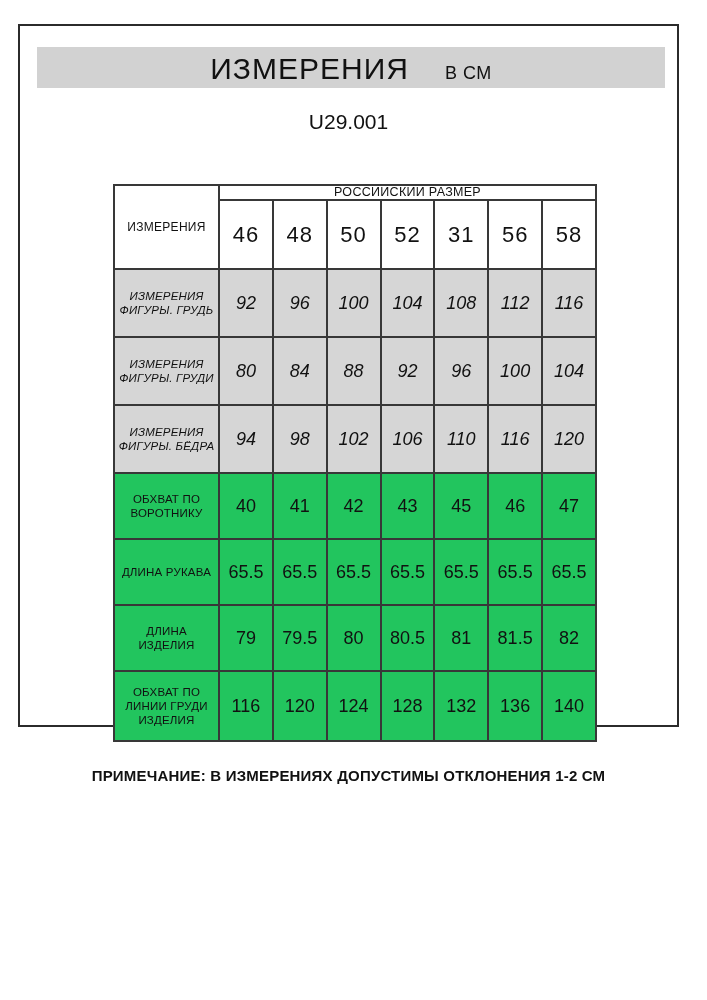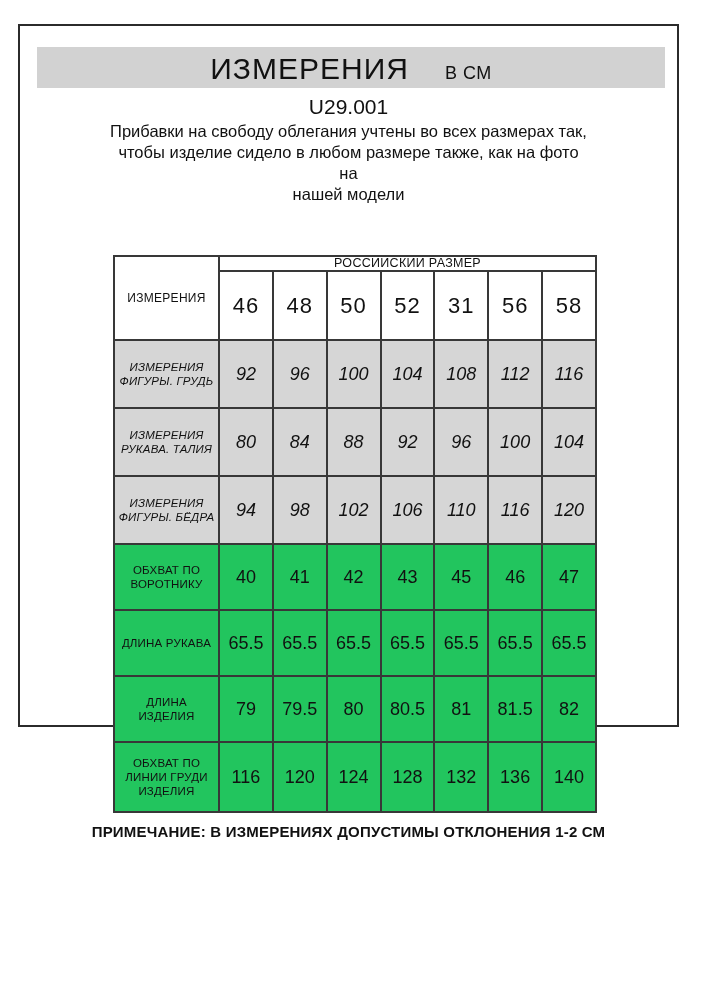--- a/index.html
+++ b/index.html
@@ -18,59 +18,56 @@
   }
   .title-bar{
     position:relative;margin:21px 16px 0 17px;height:41px;width:628px;
     background:var(--bar-bg);
     display:flex;align-items:baseline;justify-content:center;gap:36px;
     padding-top:7px;
   }
   .title-main{font-size:30px;letter-spacing:1px;line-height:1;}
   .title-strong{font-size:30px;font-weight:bold;letter-spacing:1px;line-height:1;}
   .title-unit{font-size:18px;letter-spacing:0.5px;line-height:1;}
-  .article{margin-top:7px;text-align:center;font-size:21px;}
+  .article{margin-top:22px;text-align:center;font-size:21px;}
   .intro{
     margin:2px auto 0;width:478px;text-align:center;
     font-size:16.5px;line-height:21px;white-space:pre-line;
   }
   .size-table{
     margin:50px 0 0 93px;width:484px;border-collapse:collapse;table-layout:fixed;
   }
   .size-table th,.size-table td{
     border:2px solid var(--border);text-align:center;vertical-align:middle;
     font-weight:normal;padding:0 3px;overflow:hidden;
   }
   .corner-cell{font-size:12px;letter-spacing:0.3px;}
   .group-cell{height:15px;font-size:12.5px;letter-spacing:0.3px;line-height:13px;}
   .size-cell{height:69px;font-size:22px;font-weight:bold;letter-spacing:1px;}
   .label-cell{font-size:11.5px;letter-spacing:0.2px;line-height:14px;}
   .value-cell{font-size:18px;}
   tr.row-plain td,tr.row-plain th{height:66px;background:#22c55e;}
   tr.row-shaded td,tr.row-shaded th{height:68px;background:var(--shade-bg);font-style:italic;}
   tr.row-last td,tr.row-last th{height:70px;}
   .note{
-    margin-top:10px;text-align:center;font-size:15px;font-weight:bold;letter-spacing:0.2px;
+    margin-top:25px;text-align:center;font-size:15px;font-weight:bold;letter-spacing:0.2px;
   }
 </style>
 </head>
 <body>
 
 <div class="page-frame">
 
   <div class="title-bar">
     <span class="title-main">ИЗМЕРЕНИЯ</span>
     <span class="title-unit">В СМ</span>
   </div>
 
   <div class="article">U29.001</div>
 
-  <div class="intro">Прибавки на свободу облегания учтены во всех размерах так,
-чтобы изделие сидело в любом размере также, как на фото на
-нашей модели</div>
 
   <table class="size-table">
     <colgroup>
       <col style="width:105px">
       <col>
         <col>
         <col>
         <col>
         <col>
         <col>
@@ -96,21 +93,21 @@
           <th class="label-cell">ИЗМЕРЕНИЯ ФИГУРЫ. ГРУДЬ</th>
           <td class="value-cell">92</td>
           <td class="value-cell">96</td>
           <td class="value-cell">100</td>
           <td class="value-cell">104</td>
           <td class="value-cell">108</td>
           <td class="value-cell">112</td>
           <td class="value-cell">116</td>
         </tr>
         <tr class="row-shaded">
-          <th class="label-cell">ИЗМЕРЕНИЯ РУКАВА. ТАЛИЯ</th>
+          <th class="label-cell">ИЗМЕРЕНИЯ ФИГУРЫ. ГРУДИ</th>
           <td class="value-cell">80</td>
           <td class="value-cell">84</td>
           <td class="value-cell">88</td>
           <td class="value-cell">92</td>
           <td class="value-cell">96</td>
           <td class="value-cell">100</td>
           <td class="value-cell">104</td>
         </tr>
         <tr class="row-shaded">
           <th class="label-cell">ИЗМЕРЕНИЯ ФИГУРЫ. БЁДРА</th>

